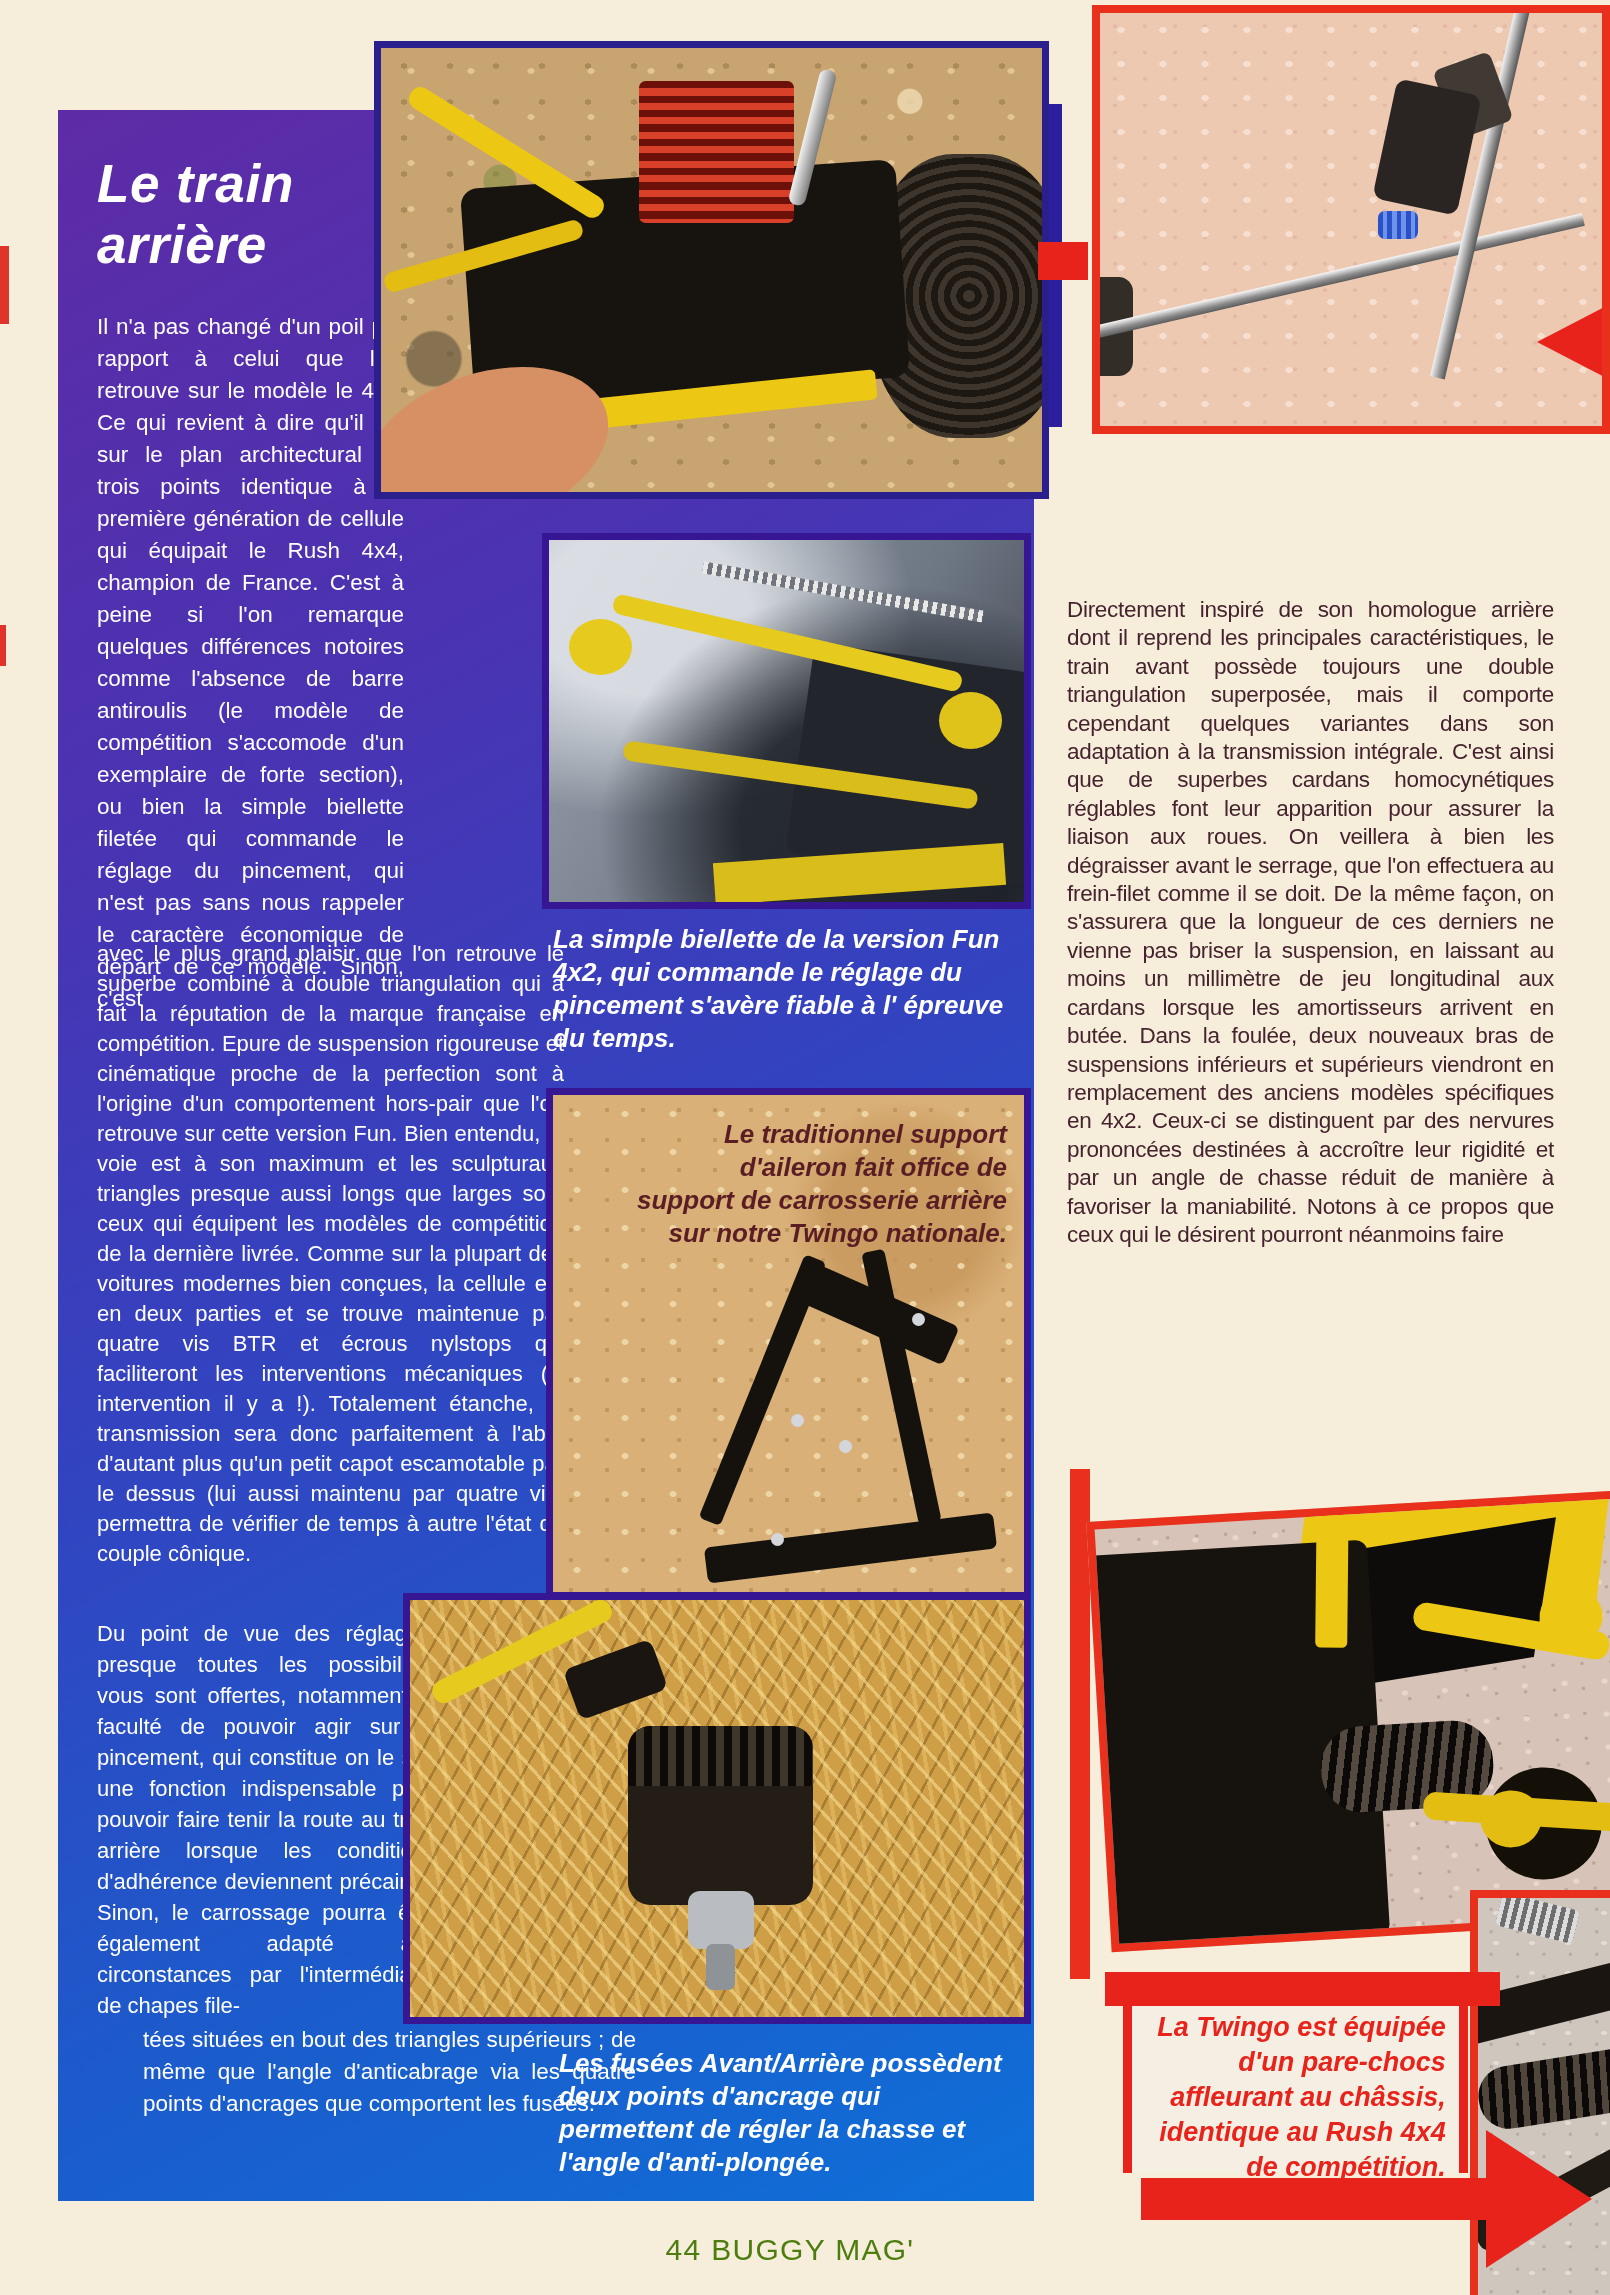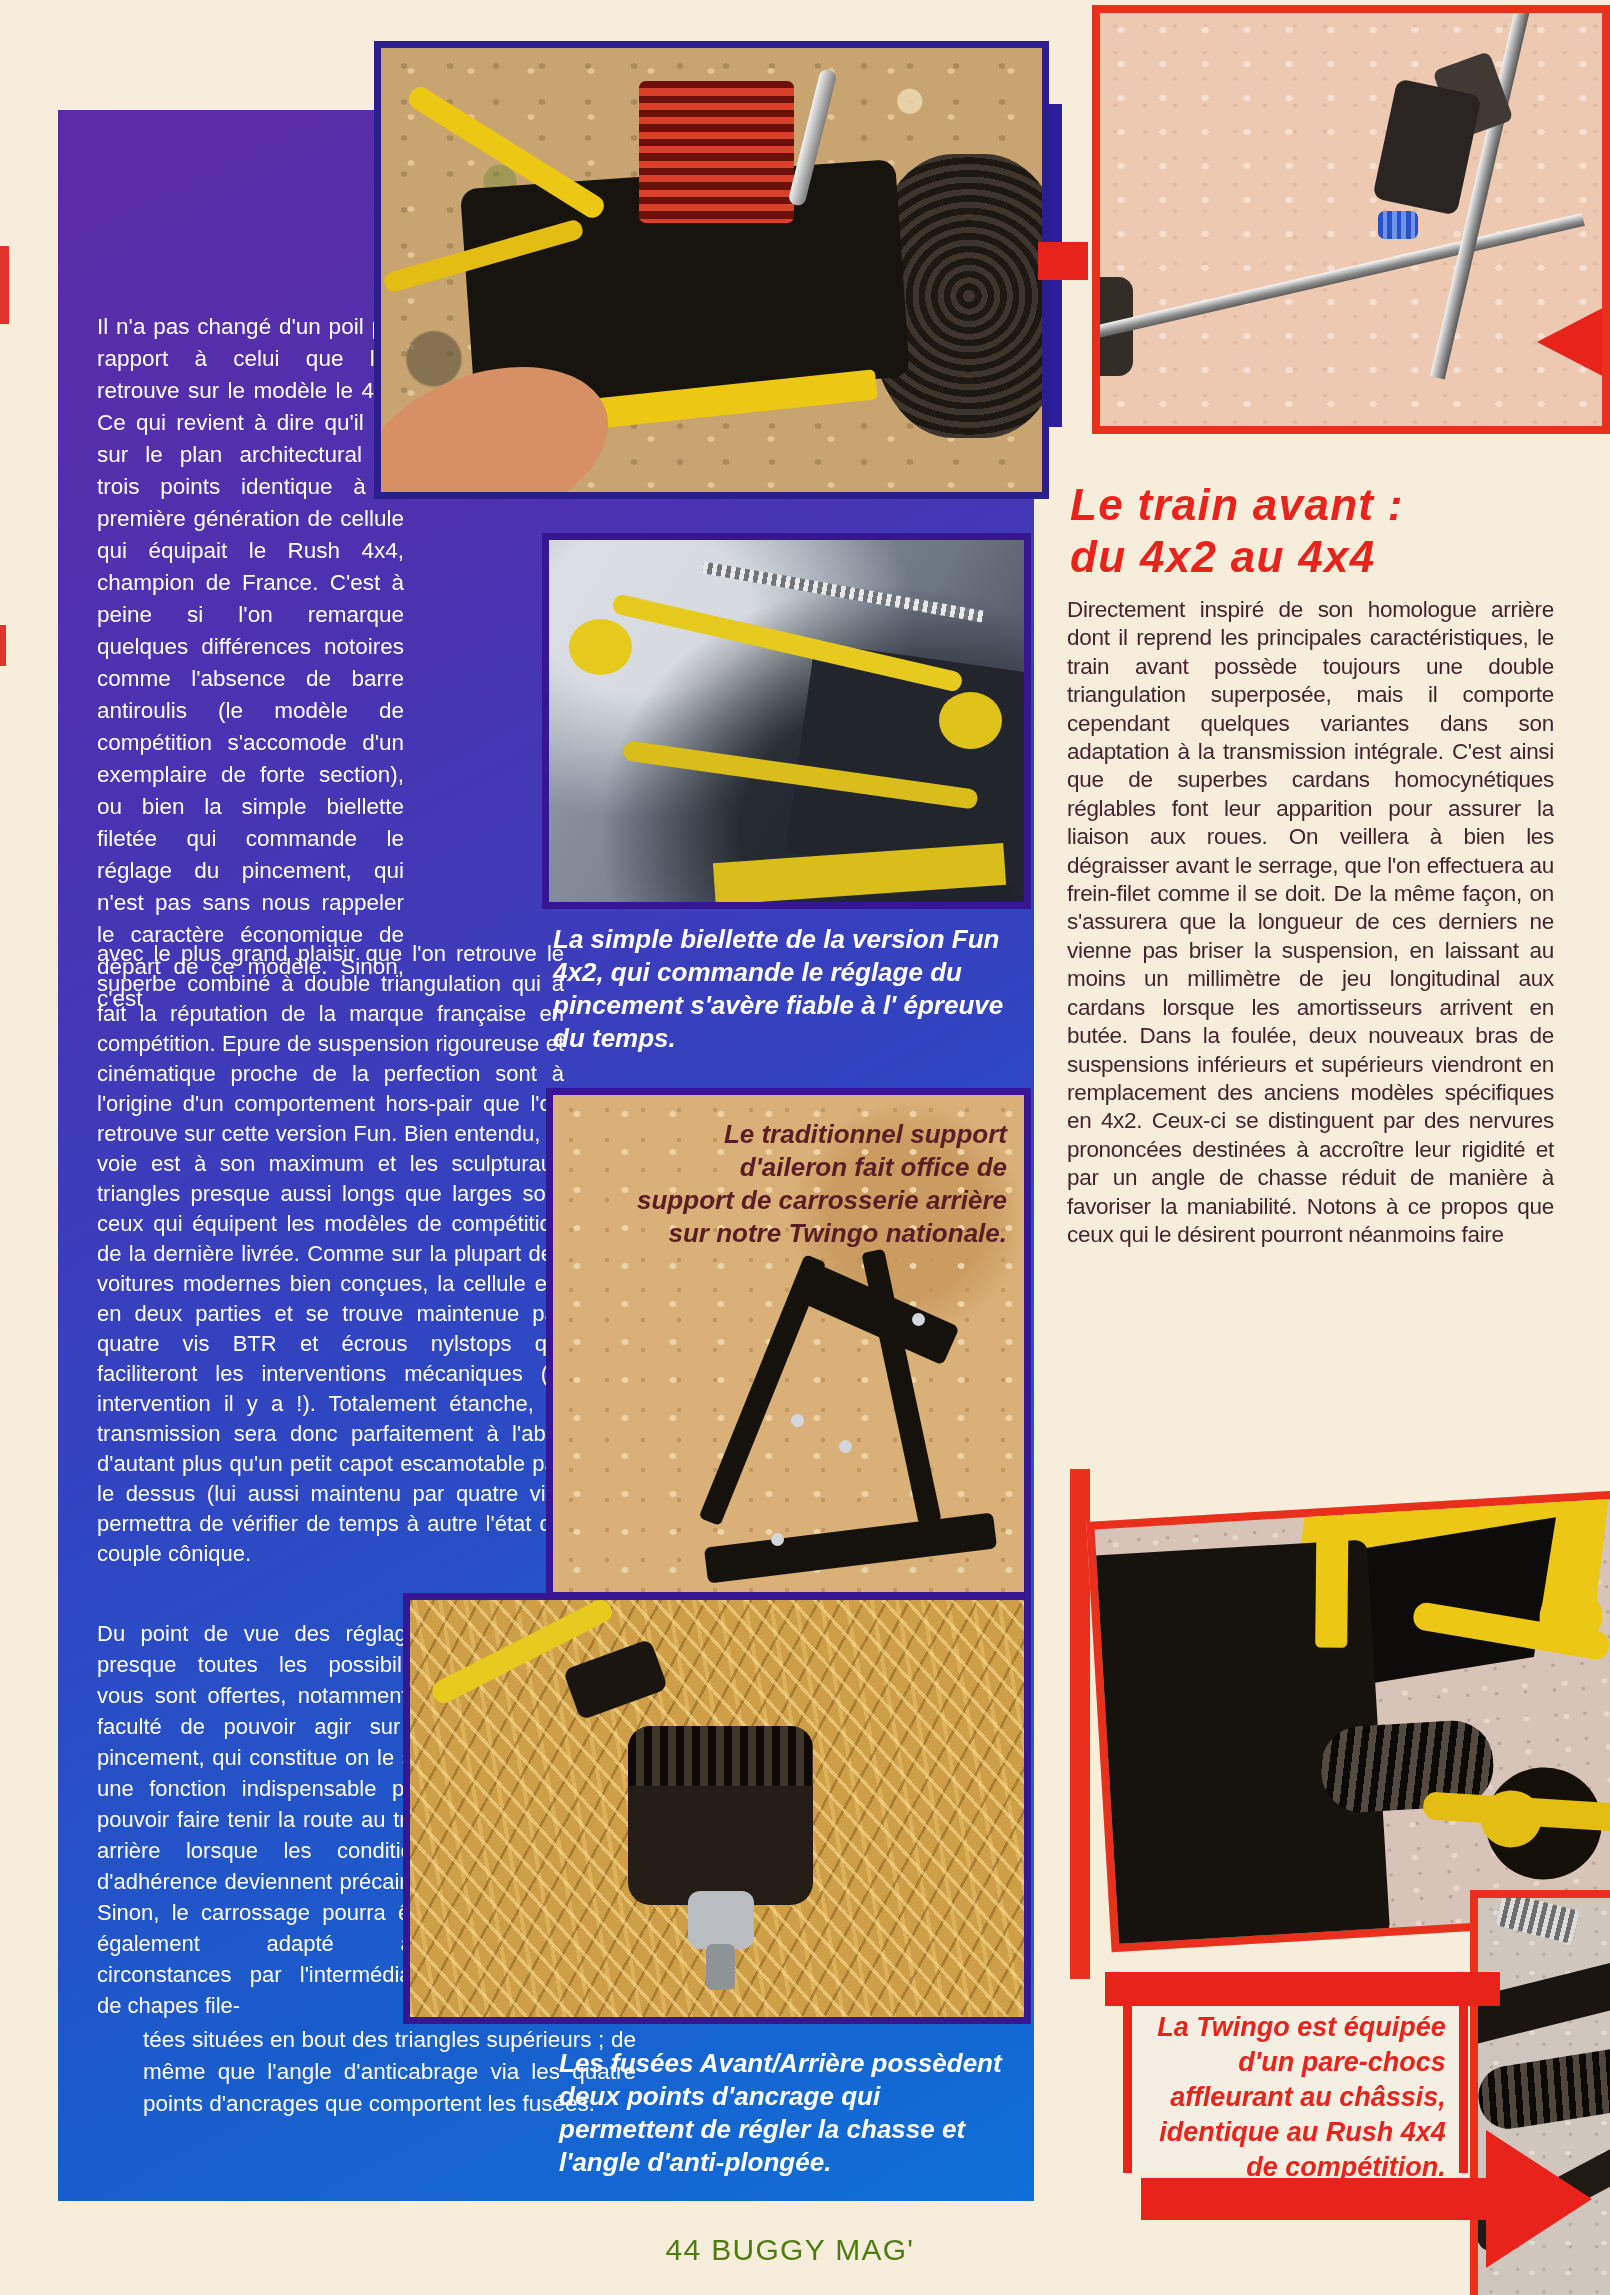--- a/index.html
+++ b/index.html
@@ -223,20 +223,24 @@
     color:#4d7c0f; font-size:30px; letter-spacing:1.3px;
   }
 </style>
 </head>
 <body>
 
 <div id="page">
 
   <div id="panel"></div>
 
+  <div id="left-title">
+    <span>Le train</span><br>
+    <span>arrière</span>
+  </div>
   <div id="seg1" class="seg">Il n'a pas changé d'un poil par rapport à celui que l'on retrouve sur le modèle le 4x2. Ce qui revient à dire qu'il est sur le plan architectural en trois points identique à la première génération de cellule qui équipait le Rush 4x4, champion de France. C'est à peine si l'on remarque quelques différences notoires comme l'absence de barre antiroulis (le modèle de compétition s'accomode d'un exemplaire de forte section), ou bien la simple biellette filetée qui commande le réglage du pincement, qui n'est pas sans nous rappeler le caractère économique de départ de ce modèle. Sinon, c'est</div>
   <div id="seg2" class="seg">avec le plus grand plaisir que l'on retrouve le superbe combiné à double triangulation qui a fait la réputation de la marque française en compétition. Epure de suspension rigoureuse et cinématique proche de la perfection sont à l'origine d'un comportement hors-pair que l'on retrouve sur cette version Fun. Bien entendu, la voie est à son maximum et les sculpturaux triangles presque aussi longs que larges sont ceux qui équipent les modèles de compétition de la dernière livrée. Comme sur la plupart des voitures modernes bien conçues, la cellule est en deux parties et se trouve maintenue par quatre vis BTR et écrous nylstops qui faciliteront les interventions mécaniques (si intervention il y a !). Totalement étanche, la transmission sera donc parfaitement à l'abri, d'autant plus qu'un petit capot escamotable par le dessus (lui aussi maintenu par quatre vis) permettra de vérifier de temps à autre l'état du couple cônique.</div>
   <div id="seg3" class="seg">Du point de vue des réglages, presque toutes les possibilités vous sont offertes, notamment la faculté de pouvoir agir sur le pincement, qui constitue on le sait une fonction indispensable pour pouvoir faire tenir la route au train arrière lorsque les conditions d'adhérence deviennent précaires. Sinon, le carrossage pourra être également adapté aux circonstances par l'intermédiaire de chapes file-</div>
   <div id="seg4" class="seg">tées situées en bout des triangles supérieurs ; de même que l'angle d'anticabrage via les quatre points d'ancrages que comportent les fusées.</div>
 
   <div id="photo-rear" class="photo pborder-navy">
     <div class="part p1-tire"></div>
     <div class="part p1-black"></div>
     <div class="part p1-engine"></div>
     <div class="part p1-shock"></div>
@@ -264,24 +268,20 @@
   <div id="photo-cardan" class="photo pborder-red">
     <div class="part p3-hub"></div>
     <div class="part p3-rod1"></div>
     <div class="part p3-rod2"></div>
     <div class="part p3-joint2"></div>
     <div class="part p3-joint"></div>
     <div class="part p3-blue"></div>
     <div class="part p3-arrow-left"></div>
   </div>
 
-  <div id="right-title">
-    <span>Le train avant :</span><br>
-    <span>du 4x2 au 4x4</span>
-  </div>
   <div id="right-body">Directement inspiré de son homologue arrière dont il reprend les principales caractéristiques, le train avant possède toujours une double triangulation superposée, mais il comporte cependant quelques variantes dans son adaptation à la transmission intégrale. C'est ainsi que de superbes cardans homocynétiques réglables font leur apparition pour assurer la liaison aux roues. On veillera à bien les dégraisser avant le serrage, que l'on effectuera au frein-filet comme il se doit. De la même façon, on s'assurera que la longueur de ces derniers ne vienne pas briser la suspension, en laissant au moins un millimètre de jeu longitudinal aux cardans lorsque les amortisseurs arrivent en butée. Dans la foulée, deux nouveaux bras de suspensions inférieurs et supérieurs viendront en remplacement des anciens modèles spécifiques en 4x2. Ceux-ci se distinguent par des nervures prononcées destinées à accroître leur rigidité et par un angle de chasse réduit de manière à favoriser la maniabilité. Notons à ce propos que ceux qui le désirent pourront néanmoins faire</div>
 
   <div id="photo-aileron" class="photo pborder-purple">
     <div class="part p4-barL"></div>
     <div class="part p4-barR"></div>
     <div class="part p4-top"></div>
     <div class="part p4-base"></div>
     <div class="part screw p4-s1"></div>
     <div class="part screw p4-s2"></div>
     <div class="part screw p4-s3"></div>

